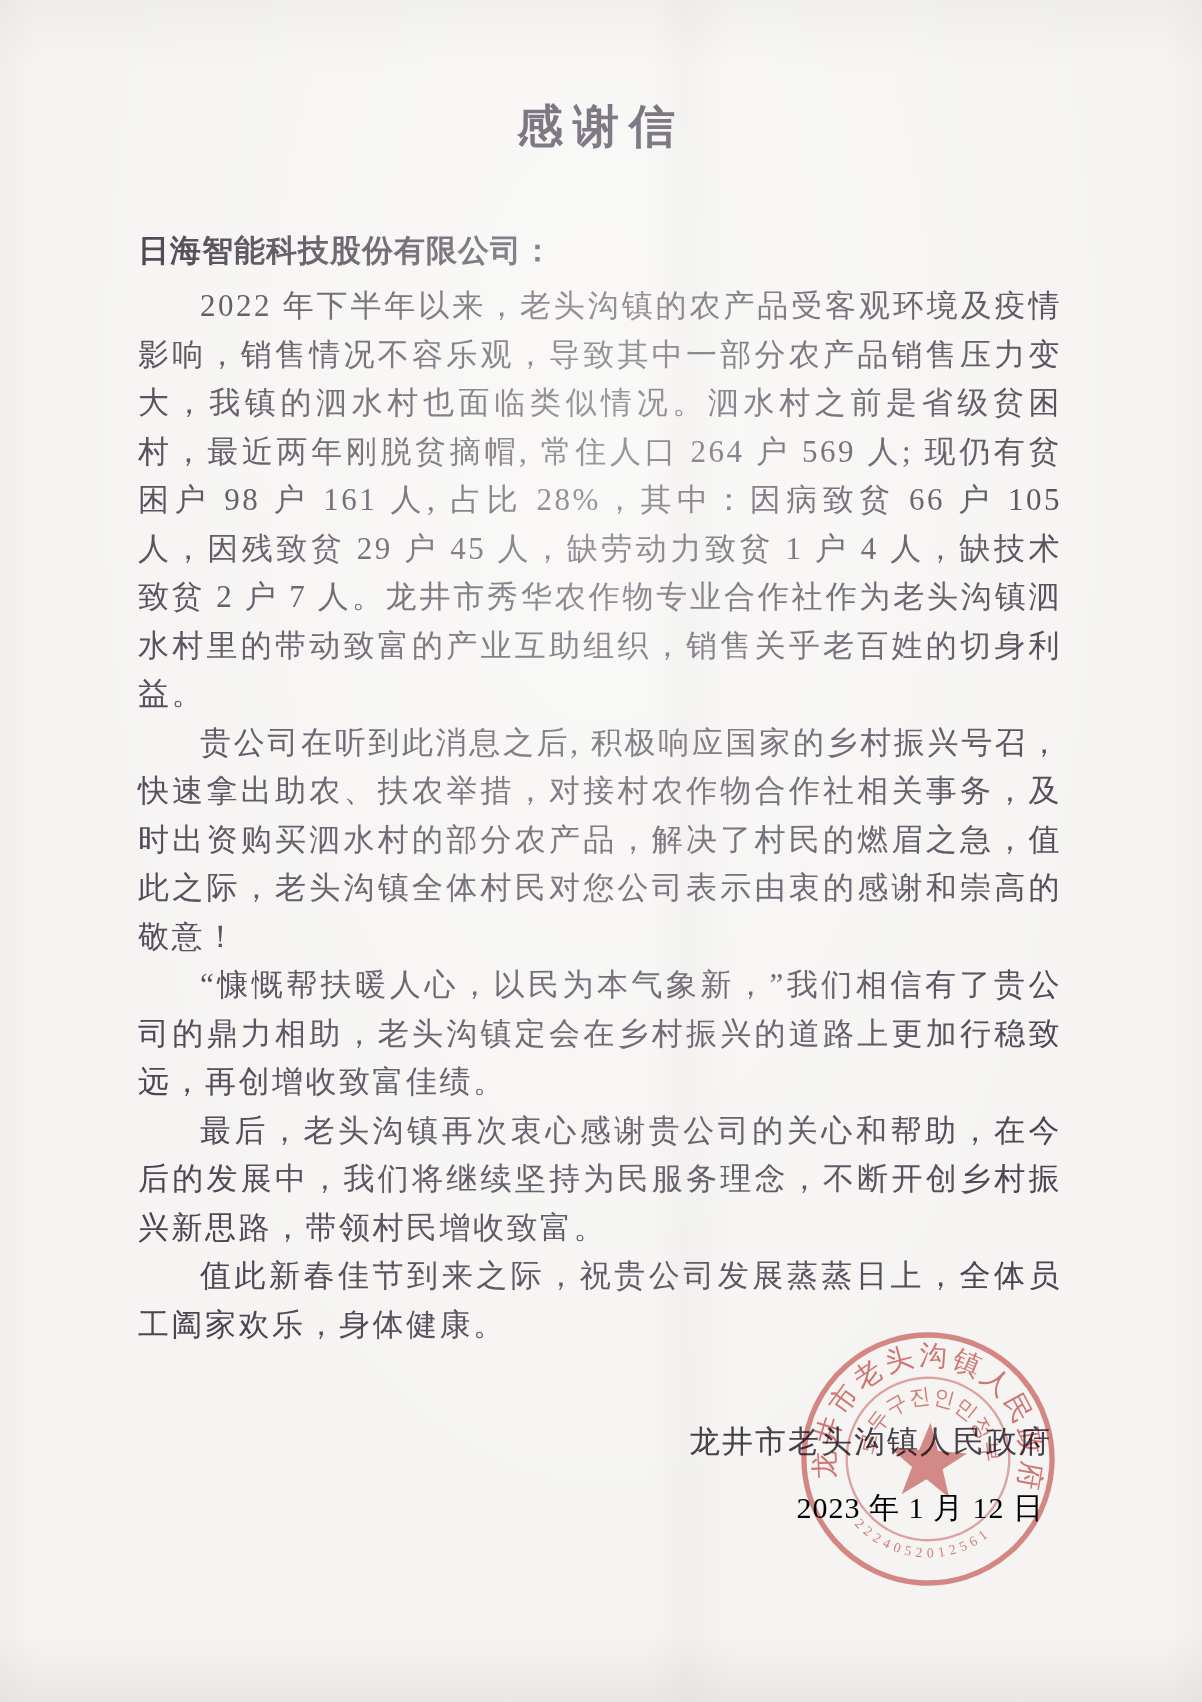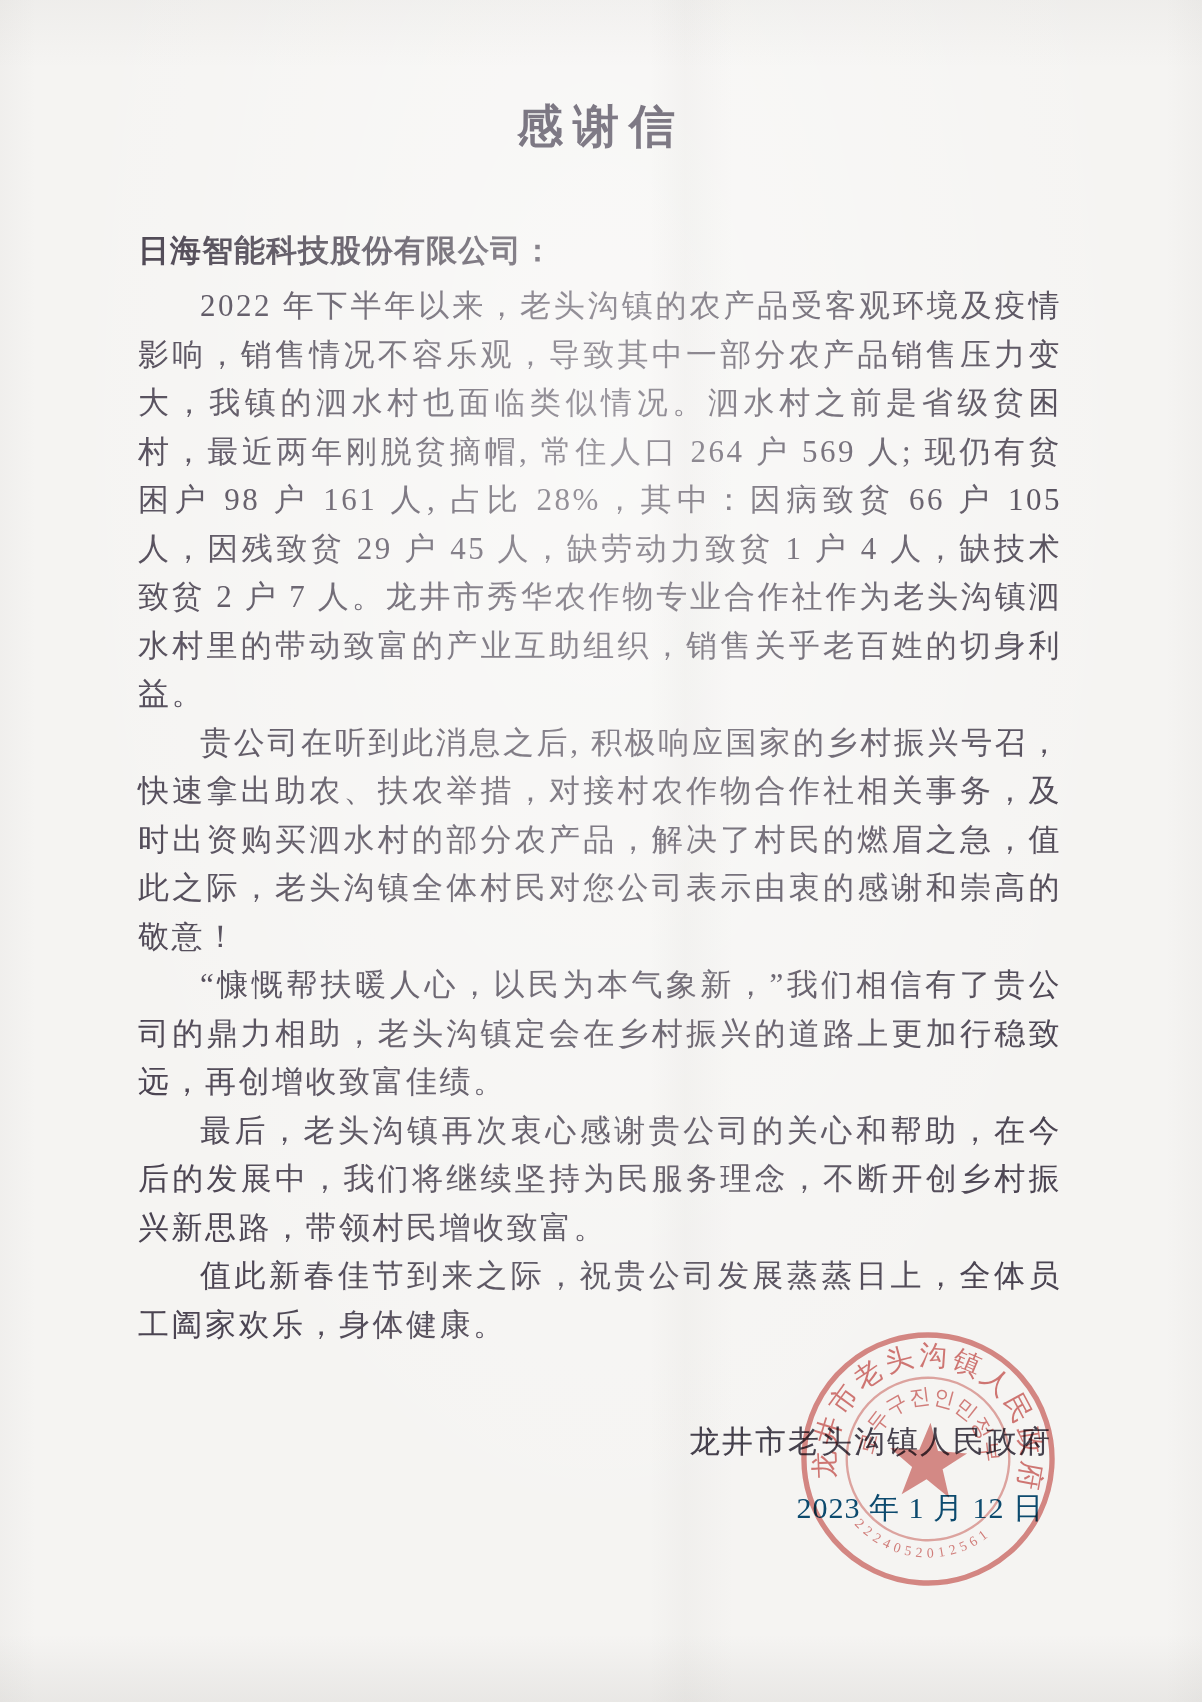--- a/index.html
+++ b/index.html
@@ -58,21 +58,21 @@
     font-size:31px;
     letter-spacing:2px;
     color:#45404c;
     white-space:nowrap;
   }
   .date {
     position:absolute;
     top:1488px; right:158px;
     font-size:30px;
     letter-spacing:1px;
-    color:#0c4a6e;
+    color:#000000;
     white-space:nowrap;
   }
   .seal {
     position:absolute;
     left:789px; top:1320px;
     width:278px; height:278px;
     transform:rotate(4deg);
     opacity:0.82;
     mix-blend-mode:multiply;
     pointer-events:none;

